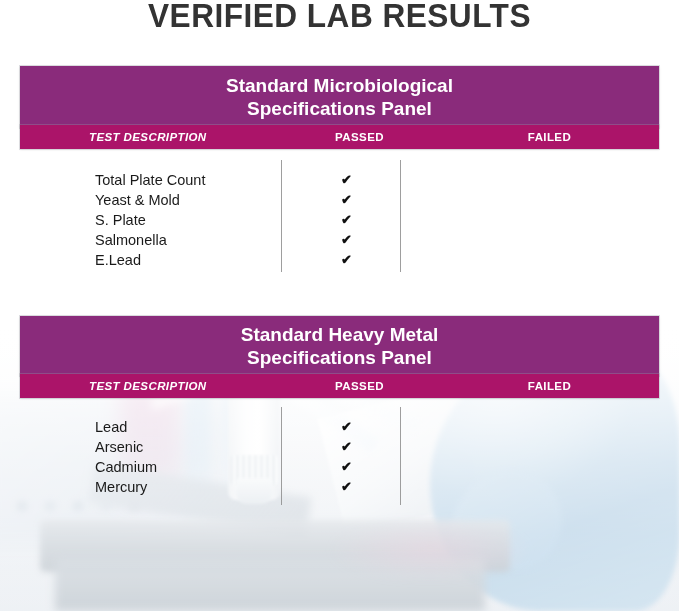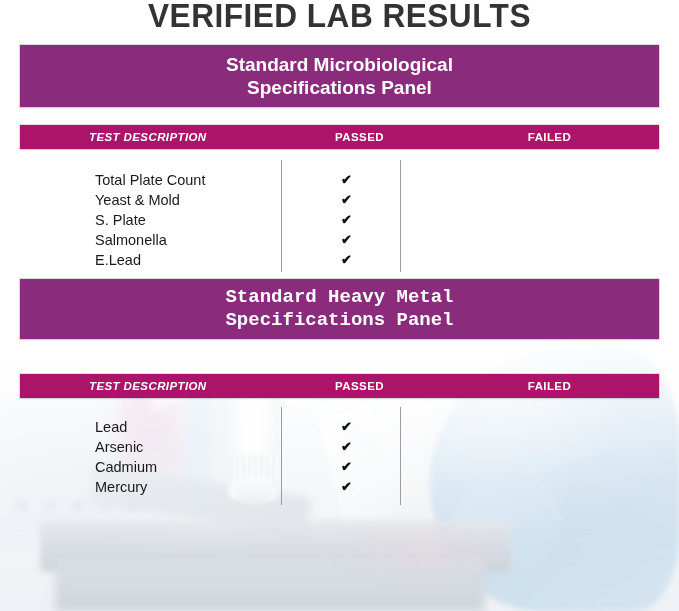--- a/index.html
+++ b/index.html
@@ -164,25 +164,25 @@
     transform:scaleX(.93);
   }
 
   .panel-banner{
     position:absolute;left:20px;width:639px;
     background:#8a2b7b;
     box-shadow:0 0 0 1px rgba(160,160,170,.35), 0 1px 3px rgba(0,0,0,.10);
     color:#ffffff;
     text-align:center;
     font-size:19px;line-height:23px;font-weight:bold;
-    display:flex;align-items:center;justify-content:center;
+    display:flex;align-items:center;justify-content:center;margin-top:21px;
   }
   .panel-banner .ln{display:block;}
   #banner-1{top:45px;height:62px;}
-  #banner-2{top:279px;height:60px;font-family:Liberation Mono, monospace;}
+  #banner-2{top:295px;height:60px;}
 
   .table-head{
     position:absolute;left:20px;width:639px;height:24px;
     background:#ab1469;
     box-shadow:0 0 0 1px rgba(160,160,170,.30), 0 1px 2px rgba(0,0,0,.10);
     color:#ffffff;
   }
   #thead-1{top:125px;}
   #thead-2{top:374px;}
   .th{

